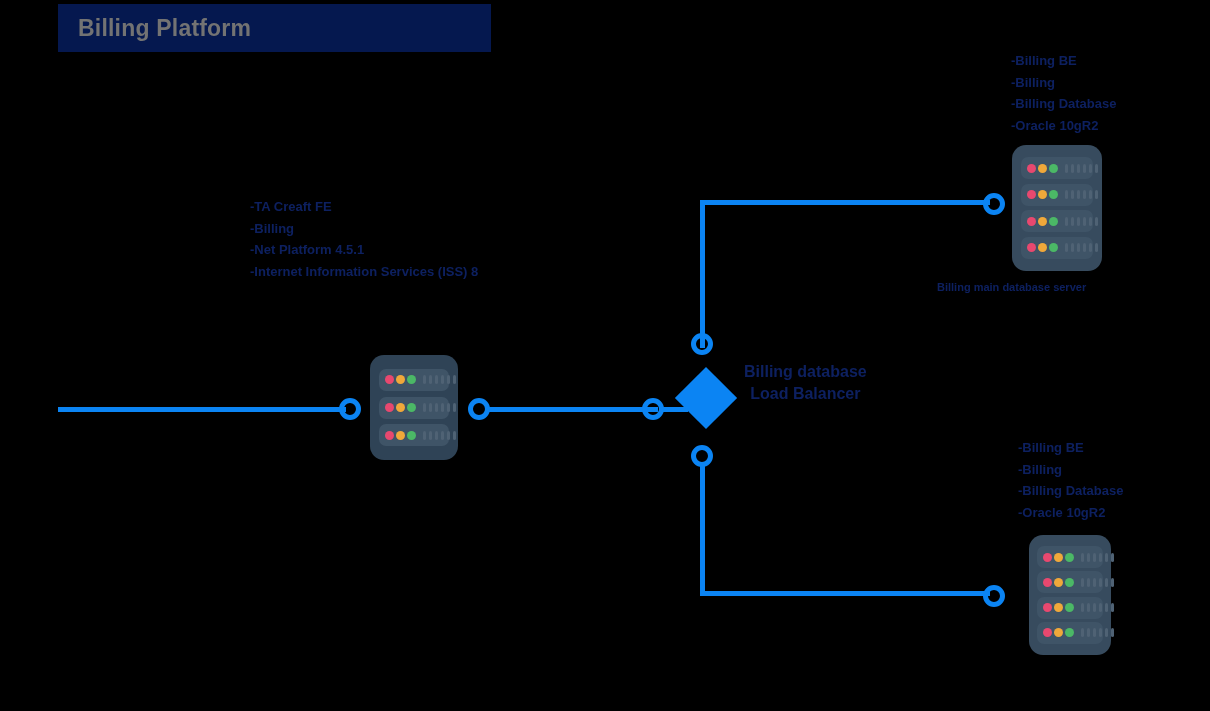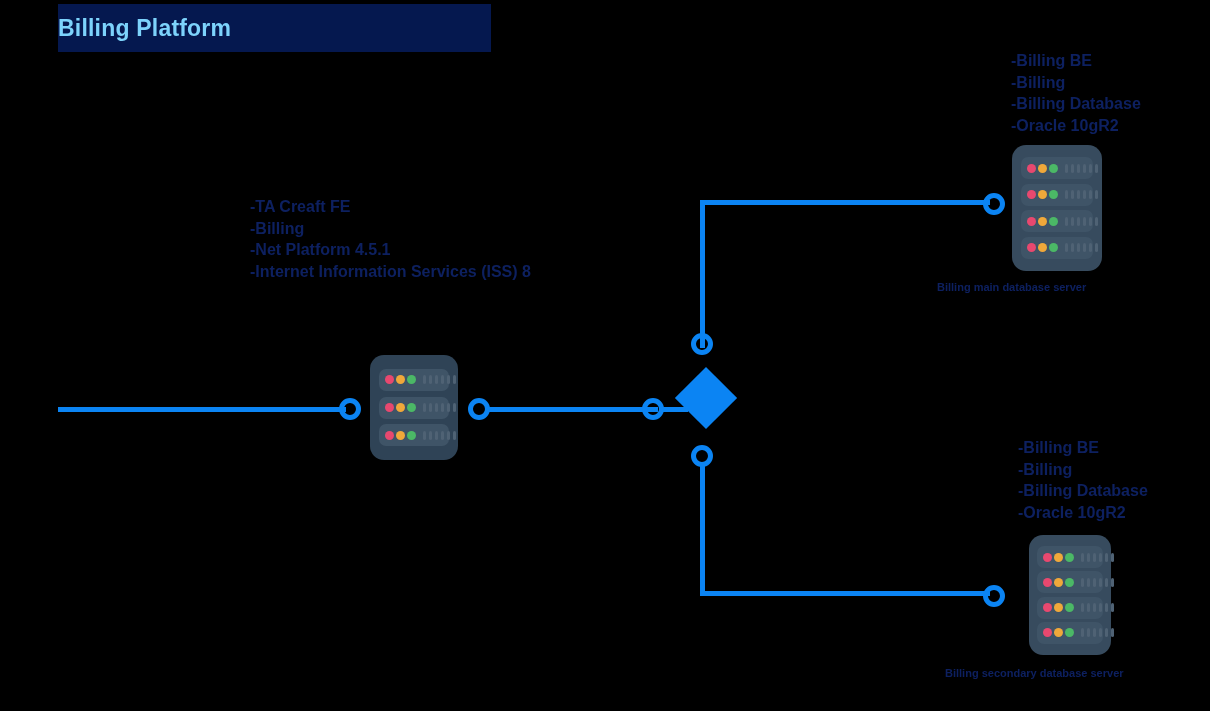--- a/index.html
+++ b/index.html
@@ -21,33 +21,33 @@
     position: absolute;
     left: 58px;
     top: 4px;
     width: 433px;
     height: 48px;
     background: #05184f;
     display: flex;
     align-items: center;
   }
   .title-banner .title-text {
-    color: #7dd3fc;
+    color: #737373;
     font-size: 23px;
     font-weight: bold;
     letter-spacing: 0.2px;
-    padding-left: 0;
+    padding-left: 20px;
     white-space: nowrap;
   }
 
   
   .annot {
     position: absolute;
     color: #0d2060;
-    font-size: 16px;
+    font-size: 13px;
     font-weight: bold;
     line-height: 21.5px;
     white-space: nowrap;
   }
   .annot .annot-line { display: block; }
 
   
   .caption {
     position: absolute;
     color: #0d2060;
@@ -230,20 +230,24 @@
         <i class="vent"></i>
           <i class="vent"></i>
           <i class="vent"></i>
           <i class="vent"></i>
           <i class="vent"></i>
           <i class="vent"></i>
       </span>
     </div>
   </div>
 
+  <div class="caption-lb" style="left:744px; top:361px;">
+    <span>Billing database</span>
+    <span>Load Balancer</span>
+  </div>
 
   <div class="server light" style="left:1012px; top:145px; width:90px; height:126px;">
     <div class="rack">
       <span class="dot pink"></span>
       <span class="dot amber"></span>
       <span class="dot green"></span>
       <span class="vents">
         <i class="vent"></i>
           <i class="vent"></i>
           <i class="vent"></i>
@@ -341,15 +345,14 @@
       <span class="vents">
         <i class="vent"></i>
           <i class="vent"></i>
           <i class="vent"></i>
           <i class="vent"></i>
           <i class="vent"></i>
           <i class="vent"></i>
       </span>
     </div>
   </div>
-  <div class="caption" style="left:945px; top:667px;">Billing secondary database server</div>
 
 </div>
 
 </body></html>

